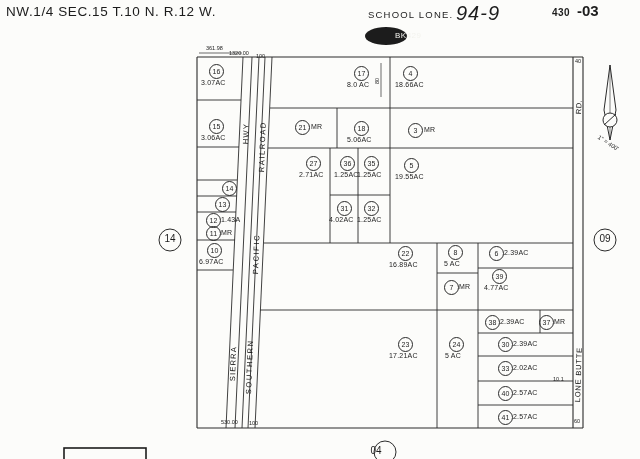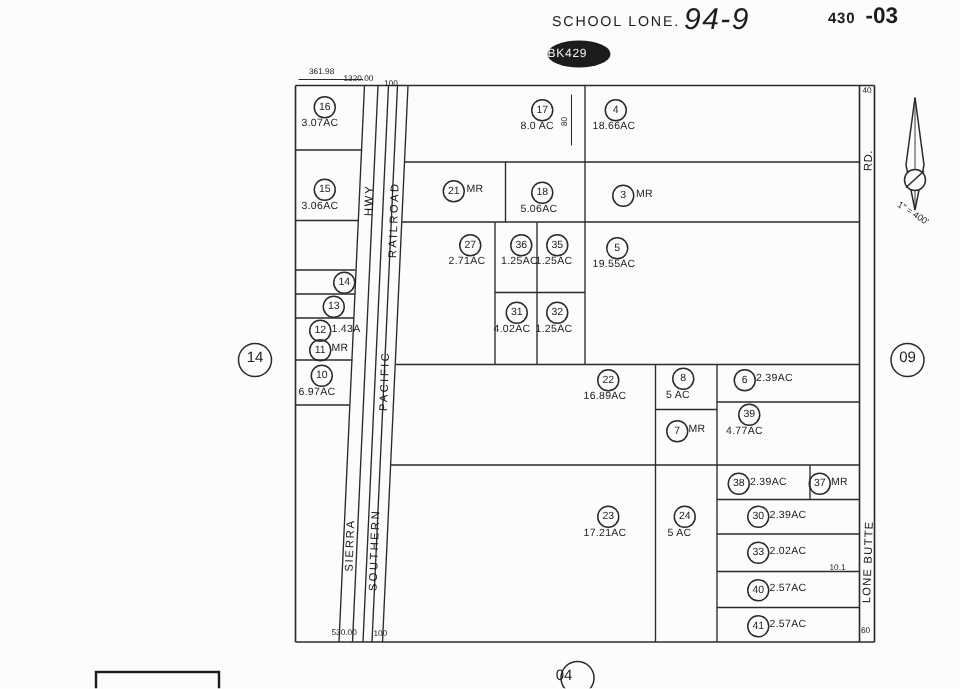--- a/index.html
+++ b/index.html
@@ -7,21 +7,21 @@
     position:relative;width:640px;height:459px;overflow:hidden;
     background:#fcfcfa;font-family:"Liberation Sans",sans-serif;color:#1c1c1c;
   }
   #canvas svg{position:absolute;left:0;top:0;}
   .txt{position:absolute;white-space:nowrap;}
   .title{left:6px;top:4px;font-size:13.5px;letter-spacing:.6px;}
   .school-label{left:368px;top:9px;font-size:9.5px;letter-spacing:1.2px;}
   .school-num{left:456px;top:2px;font-size:20px;font-style:italic;letter-spacing:1px;}
   .sheet-prefix{left:552px;top:7px;font-size:10px;letter-spacing:.5px;font-weight:bold;}
   .sheet-suffix{left:577px;top:2px;font-size:15px;font-weight:600;}
-  .bk{left:365px;top:31px;width:52px;text-align:left;color:#f3f3ee;font-size:8px;letter-spacing:.5px;}
+  .bk{left:365px;top:31px;width:52px;text-align:left;color:#f3f3ee;font-size:8px;letter-spacing:.5px;padding-left:30px;}
   .pnum{
     position:absolute;width:13px;height:13px;border:1px solid #2a2a2a;border-radius:50%;
     display:flex;align-items:center;justify-content:center;font-size:7px;line-height:1;
   }
   .pac{position:absolute;font-size:7px;letter-spacing:.2px;white-space:nowrap;}
   .dim{position:absolute;font-size:5.5px;white-space:nowrap;color:#222;}
   .dim.rot{transform:rotate(-90deg);transform-origin:0 0;}
   .road{
     position:absolute;font-size:7.5px;letter-spacing:1.2px;white-space:nowrap;color:#111;
     transform:rotate(-88deg);transform-origin:0 0;
@@ -69,20 +69,21 @@
     <g stroke="#2b2b2b" stroke-width="1" fill="none">
       <polygon points="610,65 616,110 610,140 604,110"></polygon>
       <line x1="610" y1="65" x2="610" y2="140" stroke-width="0.6"></line>
       <circle cx="610" cy="120" r="7" fill="#fcfcfa"></circle>
       <line x1="604" y1="125" x2="616" y2="114"></line>
     </g>
 
     <rect x="64" y="448" width="82" height="18" fill="none" stroke="#1c1c1c" stroke-width="1.6"></rect>
   </svg>
 
+  <div class="txt title">NW.1/4 SEC.15 T.10 N. R.12 W.</div>
   <div class="txt school-label">SCHOOL LONE.</div>
   <div class="txt school-num">94-9</div>
   <div class="txt sheet-prefix">430</div>
   <div class="txt sheet-suffix">-03</div>
   <div class="txt bk">BK429</div>
 
   <div class="ref" style="left:159px;top:233px">14</div>
   <div class="ref" style="left:594px;top:233px">09</div>
   <div class="ref" style="left:365px;top:445px">04</div>
 

